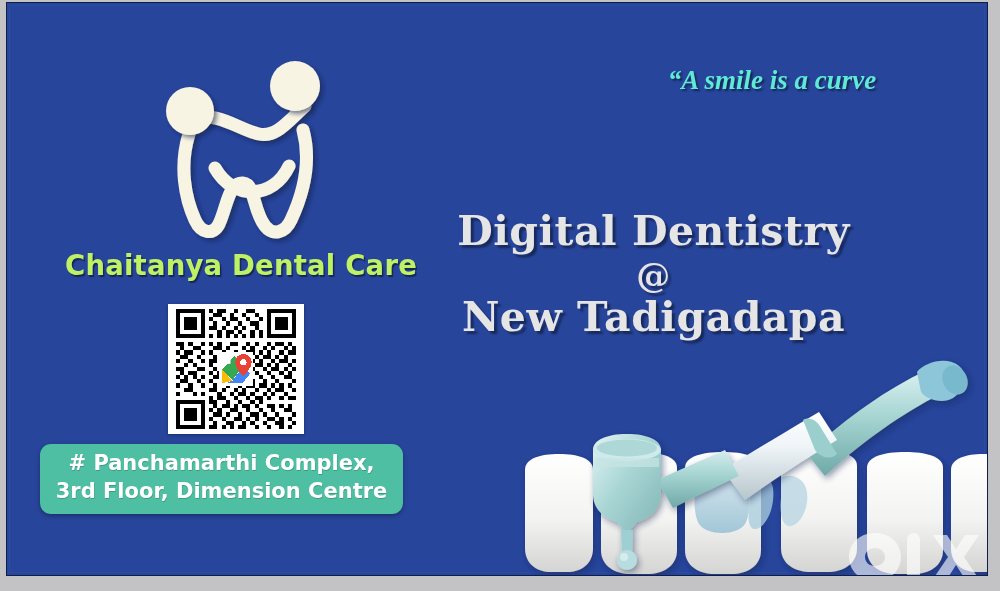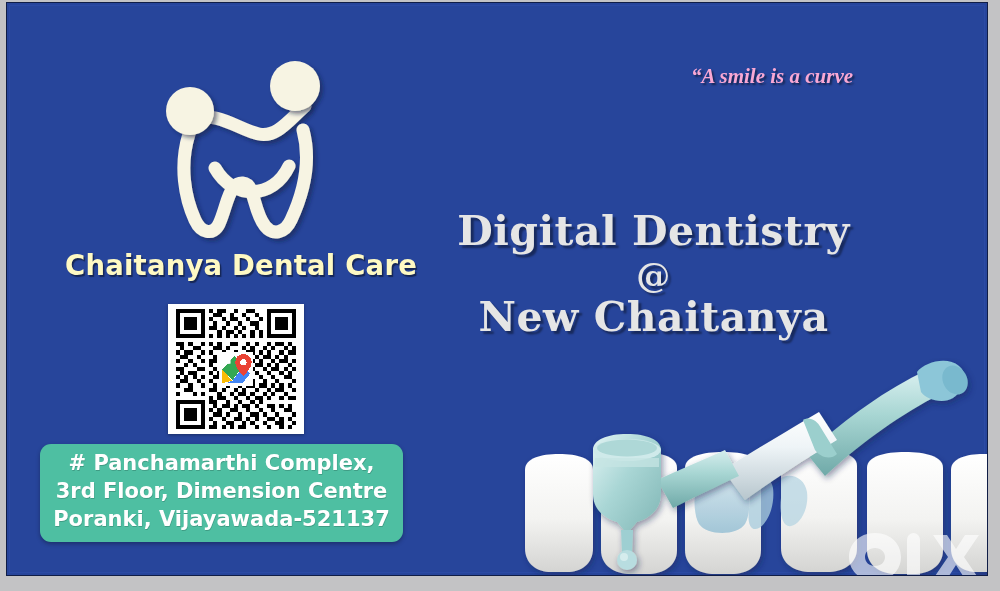--- a/index.html
+++ b/index.html
@@ -38,21 +38,21 @@
   
   .brand-name {
     position: absolute;
     left: 58px; top: 246px;
     width: 350px;
     text-align: right;
     font-family: "DejaVu Sans", sans-serif;
     font-weight: 700;
     font-size: 27.5px;
     letter-spacing: 0.2px;
-    color: #fef9c3;
+    color: #bef264;
     text-shadow: 1.5px 1.5px 1px rgba(0,0,0,0.45);
     white-space: nowrap;
   }
   
   .qr-wrap {
     position: absolute;
     left: 161px; top: 301px;
     width: 136px; height: 130px;
     background: #ffffff;
     padding: 5px;
@@ -83,23 +83,23 @@
   }
   
   .tagline {
     position: absolute;
     left: 570px; top: 60px;
     width: 390px;
     text-align: center;
     font-family: "Liberation Serif", serif;
     font-style: italic;
     font-weight: 700;
-    font-size: 21px;
+    font-size: 27px;
     line-height: 1.32;
-    color: #f9a8d4;
+    color: #5eead4;
     text-shadow: 2px 2px 2px rgba(0,0,0,0.45);
   }
   .tagline div { white-space: nowrap; }
   
   .headline {
     position: absolute;
     left: 409px; top: 206px;
     width: 475px;
     text-align: center;
     color: #e5e5e5;
@@ -424,31 +424,30 @@
           <circle cx="16.3" cy="12.9" r="0.75" fill="#ffffff"></circle>
           <path d="M11.2 11.3 L13.6 11.3 L13.6 13.4 Z" fill="#ffffff" opacity="0"></path>
           <text x="11.6" y="13.2" font-family="DejaVu Sans, sans-serif" font-size="2.1" font-weight="700" fill="#ffffff">G</text>
         </g>
       </svg>
     </div>
 
     <div class="address-panel">
       <div class="address-line"># Panchamarthi Complex,</div>
       <div class="address-line">3rd Floor, Dimension Centre</div>
-      <div class="address-line">Poranki, Vijayawada-521137</div>
     </div>
 
     <div class="tagline">
       <div>“A smile is a curve</div>
     </div>
 
     <div class="headline">
       <div class="headline-line hl-1">Digital Dentistry</div>
       <div class="headline-line hl-2">@</div>
-      <div class="headline-line hl-3">New Chaitanya</div>
+      <div class="headline-line hl-3">New Tadigadapa</div>
     </div>
 
     <div class="illustration">
       <svg viewBox="0 0 482 219" xmlns="http://www.w3.org/2000/svg">
         <defs>
           <linearGradient id="toothG" x1="0" y1="0" x2="0" y2="1">
             <stop offset="0%" stop-color="#ffffff"></stop>
             <stop offset="55%" stop-color="#f3f3f1"></stop>
             <stop offset="100%" stop-color="#d4d4d2"></stop>
           </linearGradient>

